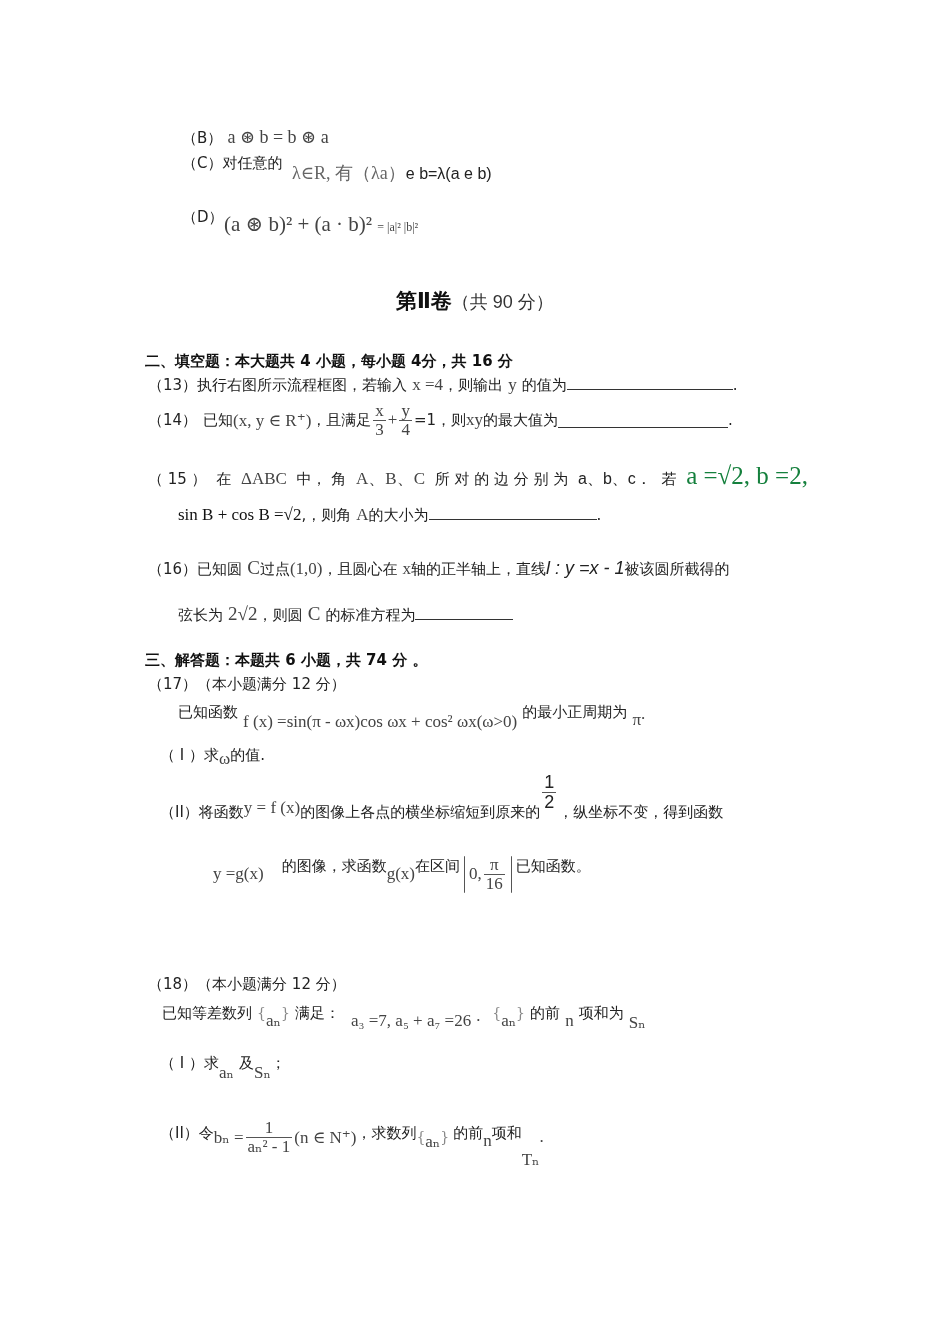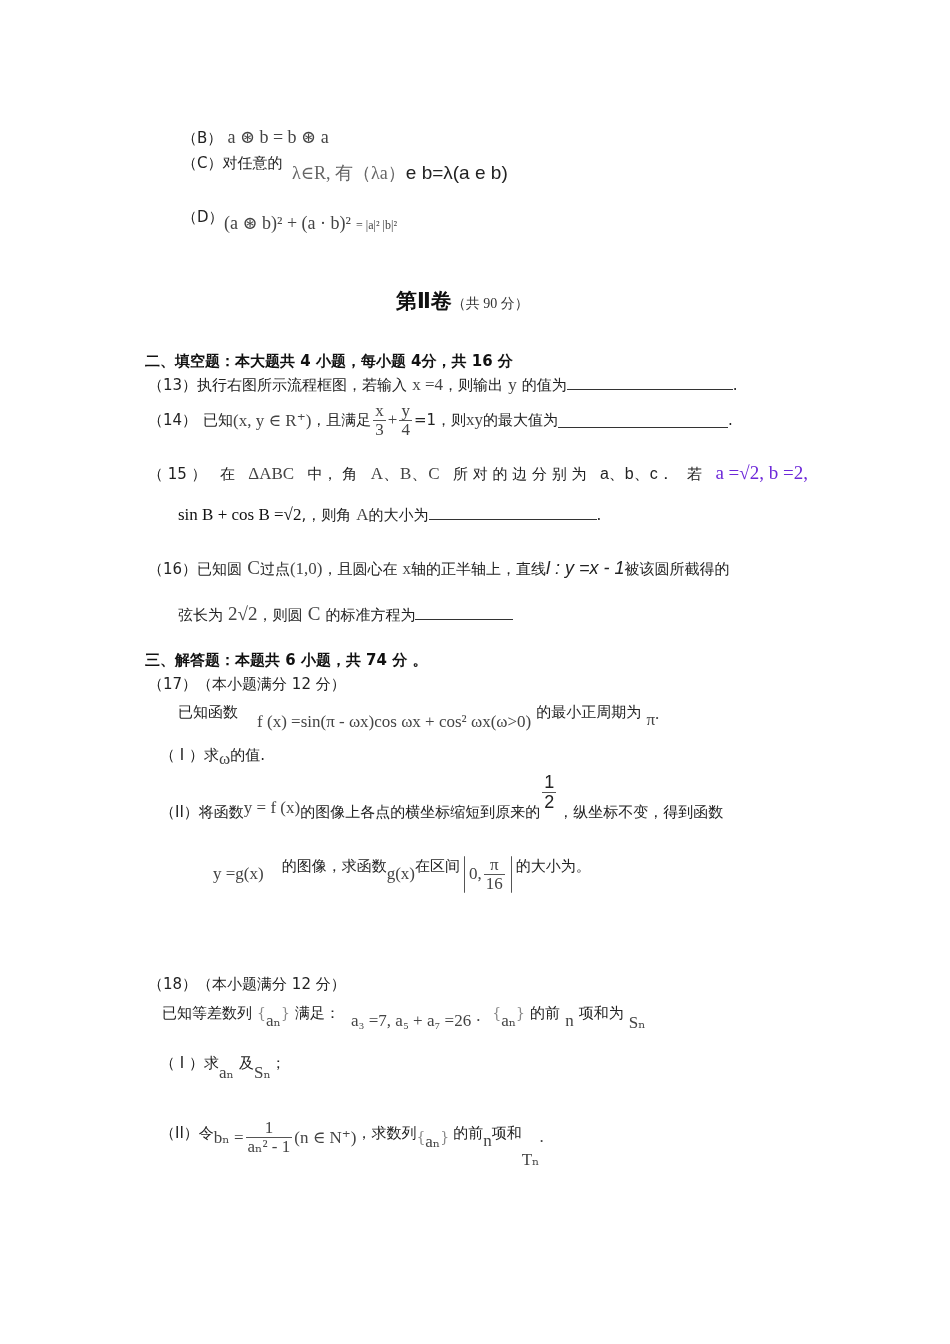--- a/index.html
+++ b/index.html
@@ -8,49 +8,49 @@
     font-family: "DejaVu Serif", "Liberation Serif", serif;
     color: #1a1a1a;
   }
   .abs { position: absolute; white-space: nowrap; }
   .cn { font-family: "DejaVu Sans", sans-serif; font-size: 15px; color: #222; }
   .m { font-family: "Liberation Serif", "DejaVu Serif", serif; font-size: 17px; color: #444; }
   .mu { font-family: "Liberation Serif", "DejaVu Serif", serif; font-size: 17px; color: #444; }
   .ms { font-family: "Liberation Sans", "DejaVu Sans", sans-serif; font-size: 17px; color: #222; }
   .bold-head { font-family: "DejaVu Sans", sans-serif; font-weight: bold; font-size: 15px; color: #111; }
   .title-main { font-family: "DejaVu Sans", sans-serif; font-weight: bold; font-size: 21px; color: #111; }
-  .title-sub { font-family: Liberation Serif, serif; font-size: 14px; color: #333; }
+  .title-sub { font-family: Liberation Sans, sans-serif; font-size: 18px; color: #333; }
   .blank { display: inline-block; border-bottom: 1px solid #333; height: 14px; vertical-align: baseline; }
   .frac { display: inline-flex; flex-direction: column; align-items: center; vertical-align: middle; line-height: 1.05; margin: 0 2px; }
   .frac .num { padding: 0 2px; }
   .frac .bar { width: 100%; border-top: 1px solid #555; }
   .frac .den { padding: 0 2px; }
   .bracket { display: inline-block; border: 1px solid #555; border-radius: 1px; padding: 0 4px; }
   .brace-l, .brace-r { font-family: "DejaVu Serif", serif; font-size: 14px; color: #888; }
 </style>
 </head>
 <body>
 
 <div class="abs" style="left:182px; top:126px;">
   <span class="cn">（B）</span>
   <span class="m" style="font-size:18px;">a ⊛ b = b ⊛ a</span>
 </div>
 
 <div class="abs" style="left:182px; top:153px;">
   <span class="cn">（C）</span><span class="cn">对任意的</span>
 </div>
 <div class="abs" style="left:292px; top:161px;">
-  <span class="m" style="font-size:18px; color:#666;">λ∈R, 有（λa）</span><span class="ms" style="font-size:19px;">e b=λ(a e b)</span>
+  <span class="m" style="font-size:18px; color:#666;">λ∈R, 有（λa）</span><span class="ms" style="font-size:16px;">e b=λ(a e b)</span>
 </div>
 
 <div class="abs" style="left:182px; top:207px;">
   <span class="cn">（D）</span>
 </div>
 <div class="abs" style="left:224px; top:212px;">
-  <span class="m" style="font-size:18px;">(a ⊛ b)² + (a · b)²</span>
+  <span class="m" style="font-size:21px;">(a ⊛ b)² + (a · b)²</span>
   <span class="m" style="font-size:12px;">= |a|² |b|²</span>
 </div>
 
 <div class="abs" style="left:396px; top:287px;">
   <span class="title-main">第Ⅱ卷</span><span class="title-sub">（共 90 分）</span>
 </div>
 
 <div class="abs bold-head" style="left:145px; top:352px;">二、填空题：本大题共 4 小题，每小题 4分，共 16 分</div>
 
 <div class="abs" style="left:148px; top:375px;">
@@ -85,21 +85,21 @@
 
 <div class="abs" style="left:148px; top:462px; width:660px; display:flex; align-items:baseline; justify-content:space-between;">
   <span class="cn">（ 15 ）</span>
   <span class="cn">在</span>
   <span class="m">ΔABC</span>
   <span class="cn">中， 角</span>
   <span class="m">A、B、C</span>
   <span class="cn">所 对 的 边 分 别 为</span>
   <span class="ms" style="font-size:16px;">a、b、c．</span>
   <span class="cn">若</span>
-  <span class="m" style="font-size:19px; color:#6d28d9;">a =√2, b =2,</span>
+  <span class="m" style="font-size:25px; color:#15803d;">a =√2, b =2,</span>
 </div>
 <div class="abs" style="left:178px; top:505px;">
   <span class="mu" style="color:#111;">sin B + cos B =√2</span><span class="cn">,，则角</span>
   <span class="m">A</span><span class="cn">的大小为</span><span class="blank" style="width:168px;"></span><span class="cn">.</span>
 </div>
 
 <div class="abs" style="left:148px; top:557px;">
   <span class="cn">（16）</span><span class="cn">已知圆</span>
   <span class="m" style="font-size:19px;">C</span><span class="cn">过点</span><span class="mu">(1,0)</span><span class="cn">，且圆心在</span>
   <span class="m">x</span><span class="cn">轴的正半轴上，直线</span><span class="ms" style="font-size:18px; font-style:italic;">l : y =x - 1</span><span class="cn">被该圆所截得的</span>
@@ -109,21 +109,21 @@
   <span class="mu" style="font-size:19px;">2√2</span><span class="cn">，则圆</span>
   <span class="m" style="font-size:19px;">C</span>
   <span class="cn">的标准方程为</span><span class="blank" style="width:98px;"></span>
 </div>
 
 <div class="abs bold-head" style="left:145px; top:651px;">三、解答题：本题共 6 小题，共 74 分 。</div>
 
 <div class="abs cn" style="left:148px; top:675px;">（17）（本小题满分 12 分）</div>
 <div class="abs" style="left:178px; top:702px;">
   <span class="cn">已知函数</span>
-  <span class="m" style="position:relative; top:10px;margin-left:14px;">f (x) =sin(π - ωx)cos ωx + cos² ωx(ω&gt;0)</span>
+  <span class="m" style="position:relative; top:10px;">f (x) =sin(π - ωx)cos ωx + cos² ωx(ω&gt;0)</span>
   <span class="cn">的最小正周期为</span>
   <span class="m" style="position:relative; top:8px;">π</span><span class="mu" style="position:relative; top:2px;">.</span>
 </div>
 <div class="abs" style="left:160px; top:745px;">
   <span class="cn">（ I ）求</span><span class="m" style="position:relative; top:4px;">ω</span><span class="cn">的值.</span>
 </div>
 <div class="abs" style="left:160px; top:773px; display:flex; align-items:center;">
   <span class="cn" style="position:relative; top:20px;">（II）将函数</span>
   <span class="m" style="position:relative; top:16px;">y = f (x)</span>
   <span class="cn" style="position:relative; top:20px;">的图像上各点的横坐标缩短到原来的</span>
@@ -140,21 +140,21 @@
   <span class="m">g(x)</span>
   <span class="cn" style="position:relative; top:-8px;">在区间</span>
   <span class="bracket mu" style="display:inline-flex; align-items:center; border-top:none; border-bottom:none; margin:0 4px;">
     <span>0,</span>
     <span class="frac">
       <span class="num m">π</span>
       <span class="bar"></span>
       <span class="den">16</span>
     </span>
   </span>
-  <span class="cn" style="position:relative; top:-8px;">的大小为。</span>
+  <span class="cn" style="position:relative; top:-8px;">已知函数。</span>
 </div>
 
 <div class="abs cn" style="left:148px; top:975px;text-align:right;">（18）（本小题满分 12 分）</div>
 <div class="abs" style="left:162px; top:1002px;">
   <span class="cn">已知等差数列</span>
   <span class="brace-l">{</span><span class="m" style="position:relative; top:8px;">aₙ</span><span class="brace-r">}</span>
   <span class="cn">满足：</span>
   <span class="m" style="position:relative; top:8px; margin-left:6px;">a₃ =7, a₅ + a₇ =26 ·</span>
   <span class="brace-l" style="margin-left:6px;">{</span><span class="m" style="position:relative; top:8px;">aₙ</span><span class="brace-r">}</span>
   <span class="cn">的前</span>

